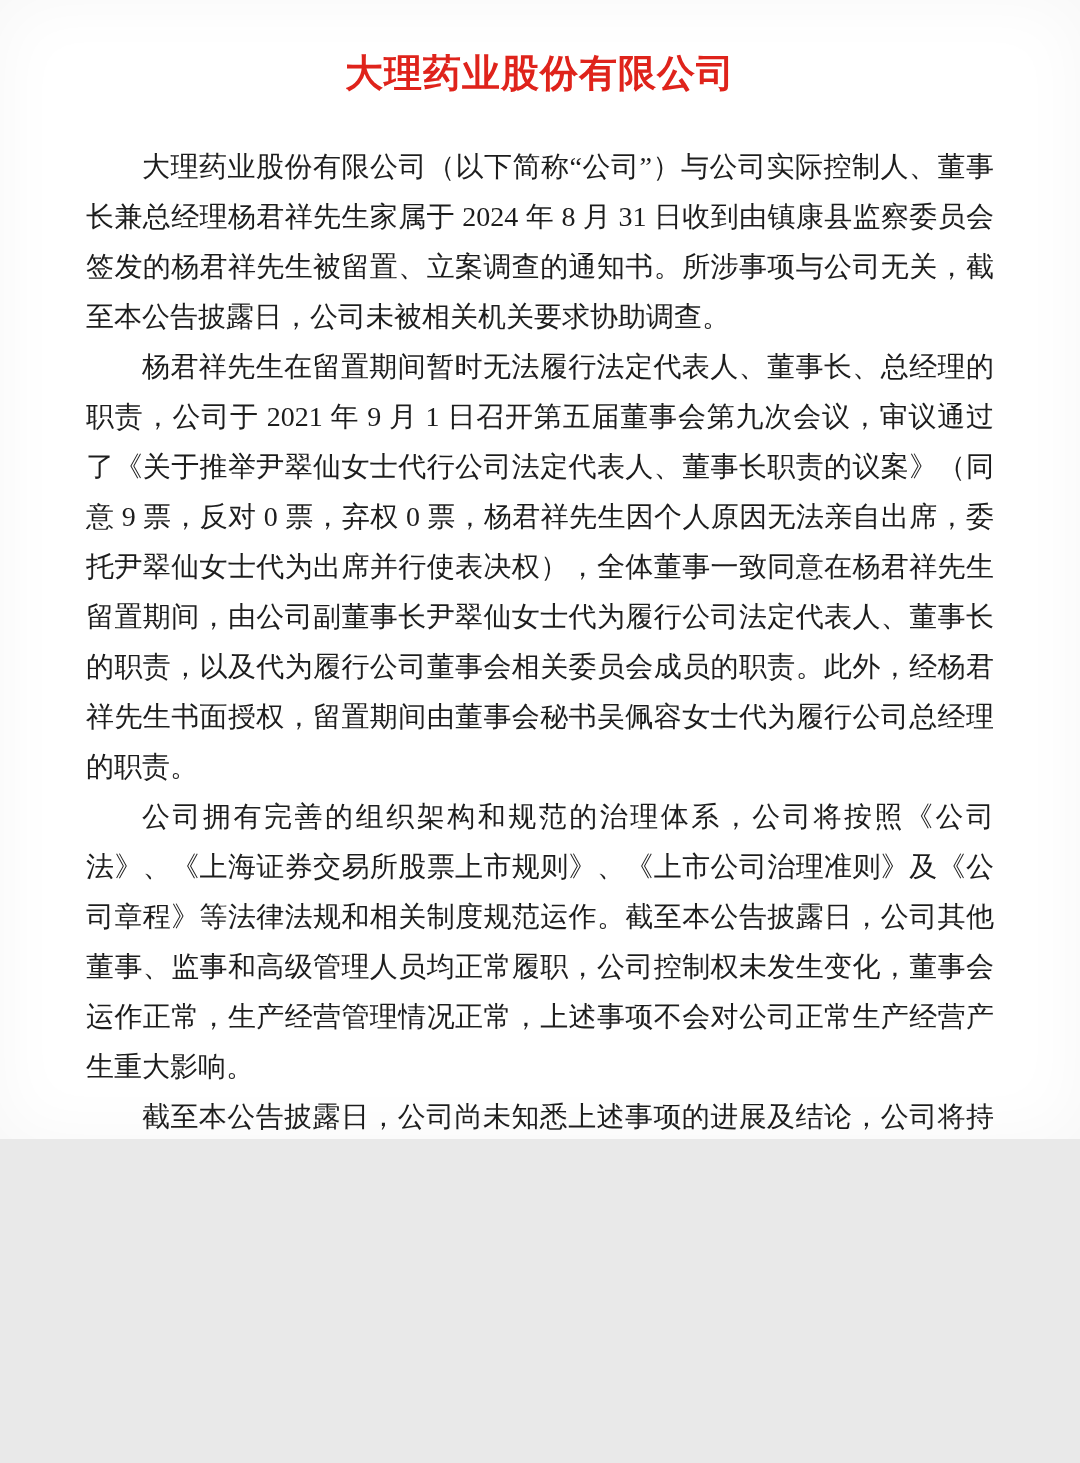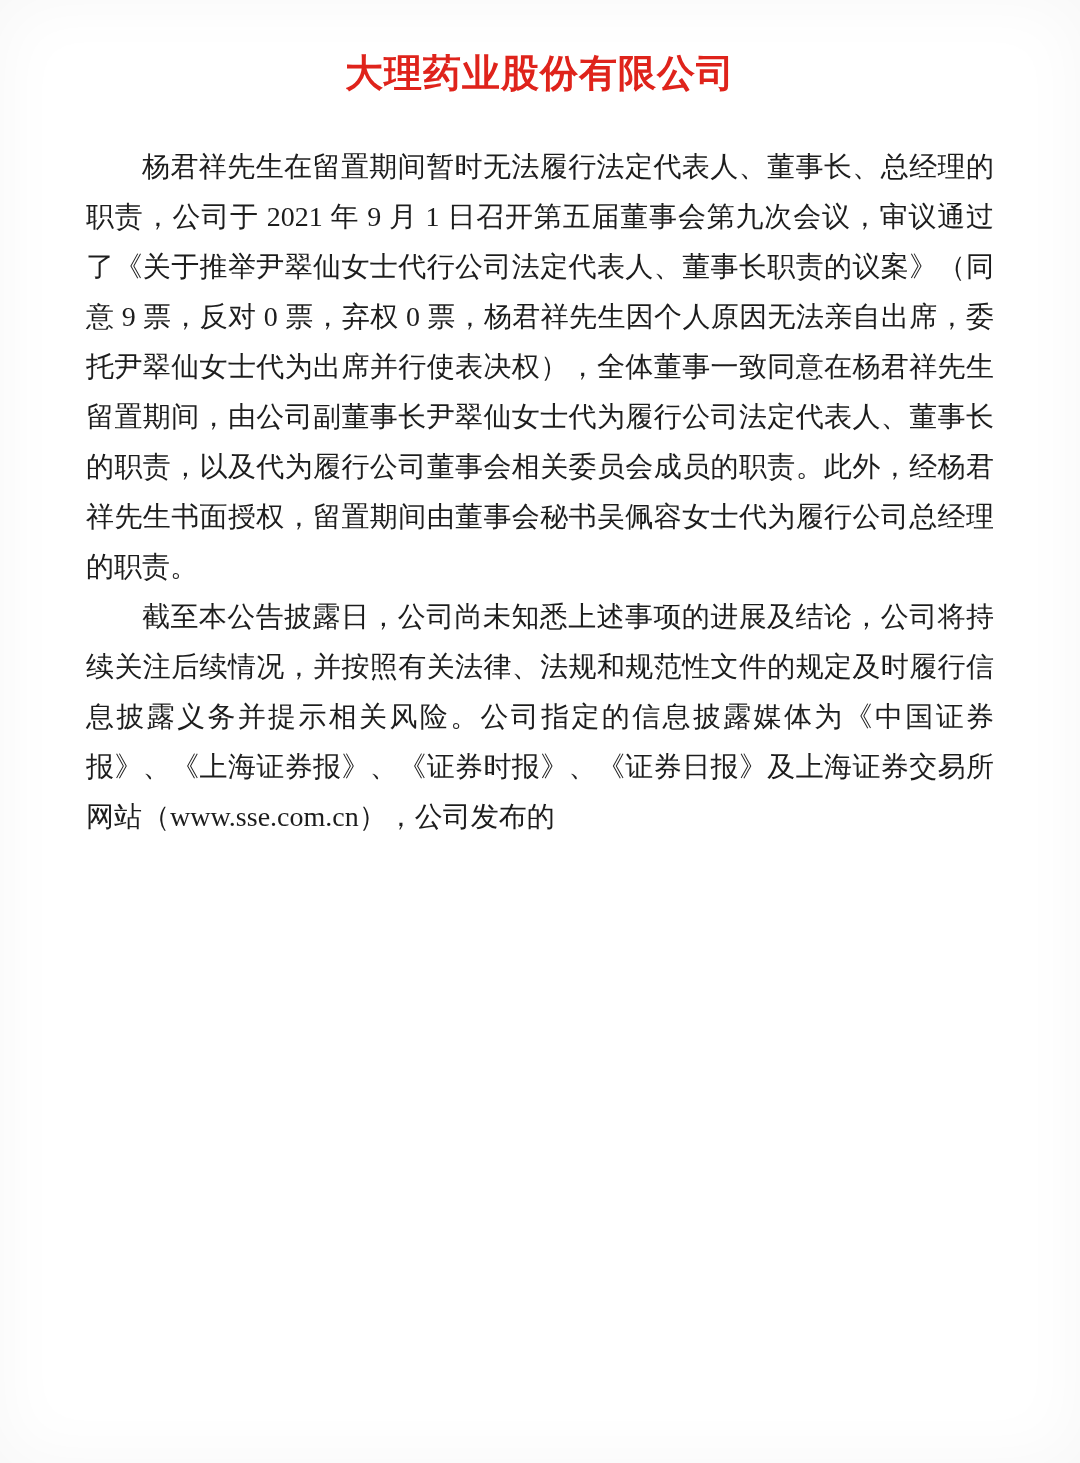--- a/index.html
+++ b/index.html
@@ -3,21 +3,21 @@
 <meta charset="utf-8">
 <style>
   html, body {
     margin: 0;
     padding: 0;
     background: #e9e9e9;
   }
   .page {
     position: relative;
     width: 1080px;
-    height: 1463px;
+    height: 1139px;
     margin: 0 auto;
     background: #ffffff;
     box-sizing: border-box;
     padding: 0 86px;
     overflow: hidden;
     font-family: "Liberation Serif", "DejaVu Serif", serif;
     color: #1d1d1d;
     box-shadow: inset 0 0 70px rgba(0,0,0,0.035);
   }
   .title {
@@ -66,17 +66,19 @@
 </head>
 <body>
 
 <div class="page" style="--accent: #df231b;">
 
   <h1 class="title">大理药业股份有限公司</h1>
 
 
 
   <div class="body-text">
+    <p>大理药业股份有限公司（以下简称“公司”）与公司实际控制人、董事长兼总经理杨君祥先生家属于 2024 年 8 月 31 日收到由镇康县监察委员会签发的杨君祥先生被留置、立案调查的通知书。所涉事项与公司无关，截至本公告披露日，公司未被相关机关要求协助调查。</p>
     <p>杨君祥先生在留置期间暂时无法履行法定代表人、董事长、总经理的职责，公司于 2021 年 9 月 1 日召开第五届董事会第九次会议，审议通过了《关于推举尹翠仙女士代行公司法定代表人、董事长职责的议案》（同意 9 票，反对 0 票，弃权 0 票，杨君祥先生因个人原因无法亲自出席，委托尹翠仙女士代为出席并行使表决权），全体董事一致同意在杨君祥先生留置期间，由公司副董事长尹翠仙女士代为履行公司法定代表人、董事长的职责，以及代为履行公司董事会相关委员会成员的职责。此外，经杨君祥先生书面授权，留置期间由董事会秘书吴佩容女士代为履行公司总经理的职责。</p>
+    <p>公司拥有完善的组织架构和规范的治理体系，公司将按照《公司法》、《上海证券交易所股票上市规则》、《上市公司治理准则》及《公司章程》等法律法规和相关制度规范运作。截至本公告披露日，公司其他董事、监事和高级管理人员均正常履职，公司控制权未发生变化，董事会运作正常，生产经营管理情况正常，上述事项不会对公司正常生产经营产生重大影响。</p>
     <p>截至本公告披露日，公司尚未知悉上述事项的进展及结论，公司将持续关注后续情况，并按照有关法律、法规和规范性文件的规定及时履行信息披露义务并提示相关风险。公司指定的信息披露媒体为《中国证券报》、《上海证券报》、《证券时报》、《证券日报》及上海证券交易所网站（www.sse.com.cn），公司发布的</p>
   </div>
 
 </div>
 
 </body></html>

